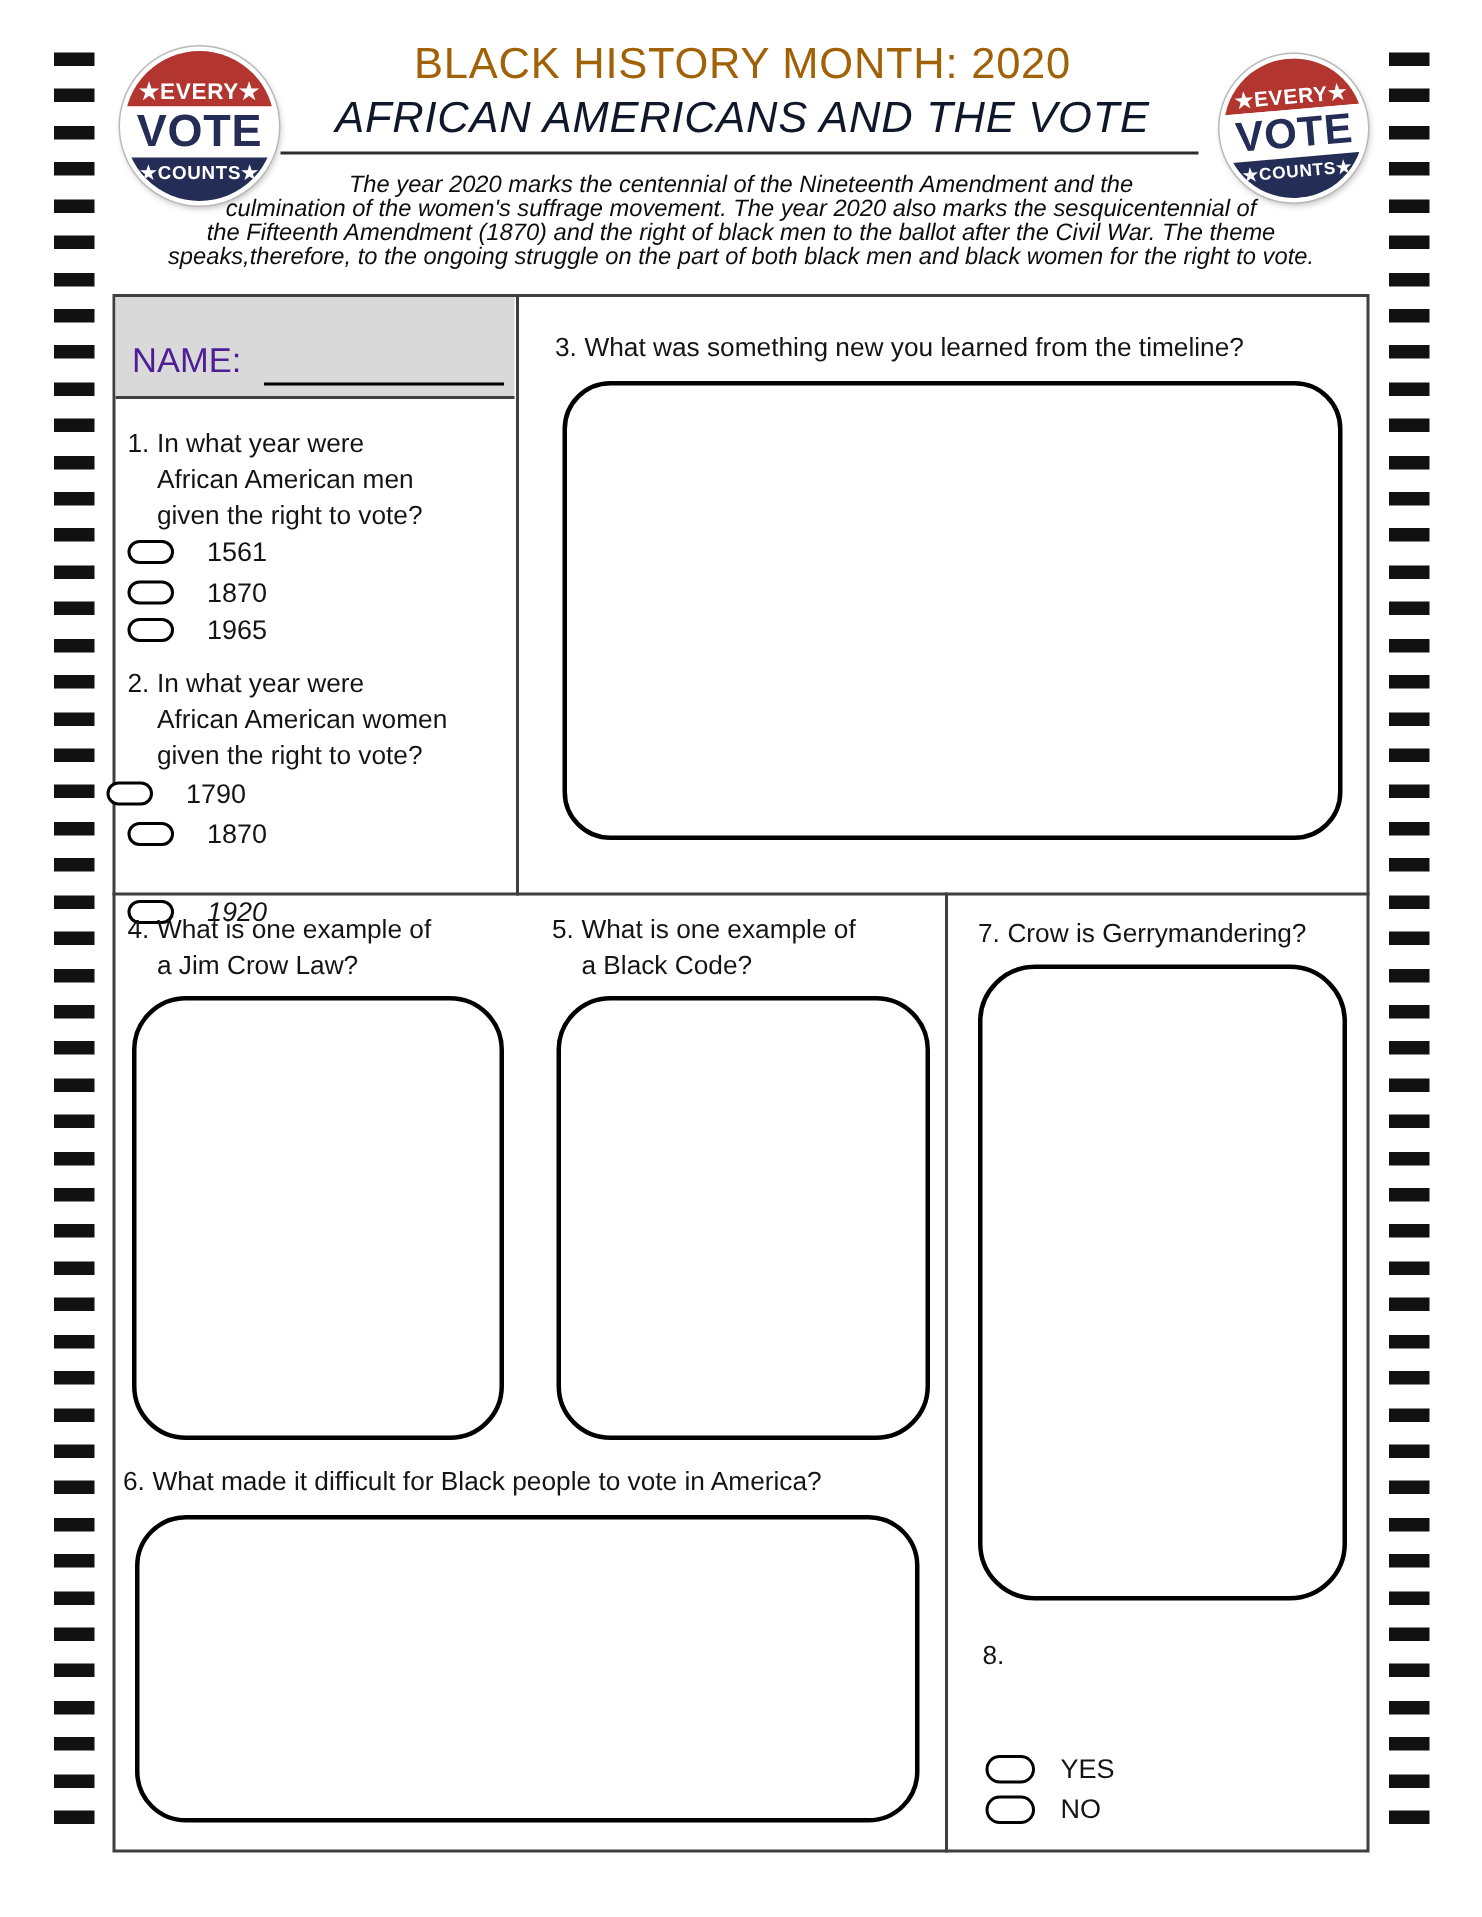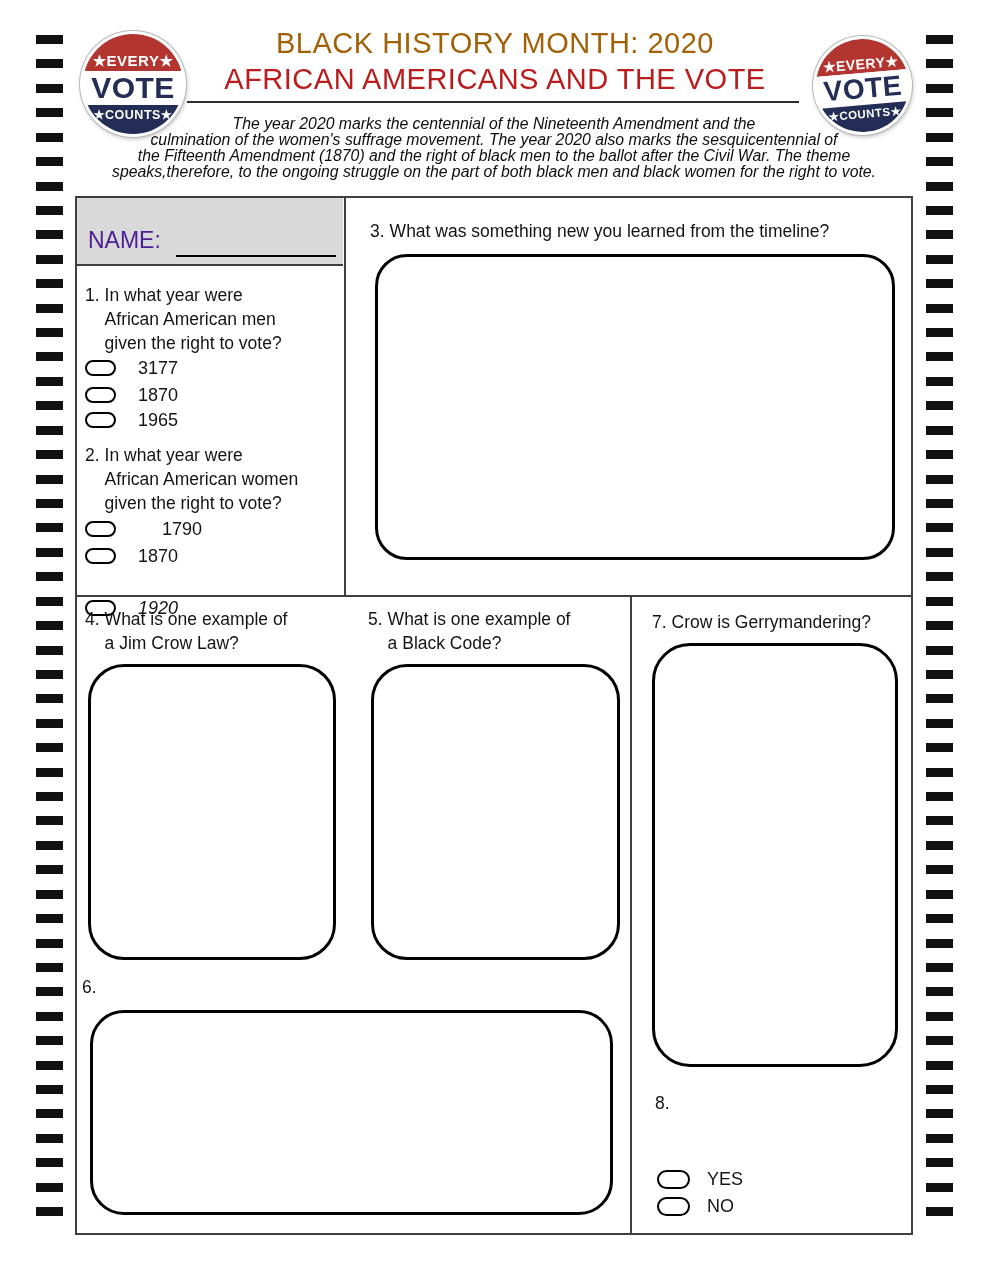--- a/index.html
+++ b/index.html
@@ -19,21 +19,21 @@
   .rail-right { left: 926px; }
   .mark { position: absolute; left: 0; width: 27px; height: 9px; background: var(--mark-color, #111); }
 
   
   .title {
     position: absolute; left: 75px; top: 27px; width: 840px;
     text-align: center; font-size: 29px; letter-spacing: 0.5px; color: #a16207;
   }
   .subtitle {
     position: absolute; left: 75px; top: 63px; width: 840px;
-    text-align: center; font-size: 29px; letter-spacing: 0.5px; color: #b91c1c;
+    text-align: center; font-size: 29px; font-style: italic; letter-spacing: 0.5px; color: #0f172a;
   }
   .title-rule { position: absolute; left: 187px; top: 101px; width: 612px; height: 2px; background: #2e2e2e; }
   .intro {
     position: absolute; left: 70px; top: 116px; width: 848px;
     text-align: center; font-style: italic; font-size: 15.8px; line-height: 16px;
     white-space: pre-line; color: #0d0d0d;
   }
 
   
   .badge {
@@ -250,38 +250,38 @@
   </div>
 
   <div class="q" style="left:85px; top:283px; width:255px;">
     <span class="qnum">1.</span>
     <span class="qtext">In what year were
 African American men
 given the right to vote?</span>
   </div>
   <div class="opt-row gap-q12" style="left:85px; top:358px;">
     <span class="bubble"></span>
-    <span class="opt-label">3177</span>
+    <span class="opt-label">1561</span>
   </div>
   <div class="opt-row gap-q12" style="left:85px; top:385px;">
     <span class="bubble"></span>
     <span class="opt-label">1870</span>
   </div>
   <div class="opt-row gap-q12" style="left:85px; top:410px;">
     <span class="bubble"></span>
     <span class="opt-label">1965</span>
   </div>
 
   <div class="q" style="left:85px; top:443px; width:255px;">
     <span class="qnum">2.</span>
     <span class="qtext">In what year were
 African American women
 given the right to vote?</span>
   </div>
-  <div class="opt-row gap-q12" style="left:85px; top:519px;gap:24px;">
+  <div class="opt-row gap-q12" style="left:71px; top:519px;">
     <span class="bubble"></span>
     <span class="opt-label">1790</span>
   </div>
   <div class="opt-row gap-q12" style="left:85px; top:546px;">
     <span class="bubble"></span>
     <span class="opt-label">1870</span>
   </div>
   <div class="opt-row gap-q12" style="left:85px; top:598px;font-style:italic;">
     <span class="bubble"></span>
     <span class="opt-label">1920</span>
@@ -302,20 +302,21 @@
 
   <div class="q" style="left:368px; top:607px; width:255px;">
     <span class="qnum">5.</span>
     <span class="qtext">What is one example of
 a Black Code?</span>
   </div>
   <div class="abox" style="left:371px; top:664px; width:249px; height:296px; border-radius:36px;"></div>
 
   <div class="q" style="left:82px; top:975px; width:545px;">
     <span class="qnum">6.</span>
+    <span class="qtext">What made it difficult for Black people to vote in America?</span>
   </div>
   <div class="abox" style="left:90px; top:1010px; width:523px; height:205px; border-radius:34px;"></div>
 
   <div class="q" style="left:652px; top:610px; width:250px;">
     <span class="qnum">7.</span>
     <span class="qtext">Crow is Gerrymandering?</span>
   </div>
   <div class="abox" style="left:652px; top:643px; width:246px; height:424px; border-radius:38px;"></div>
 
   <div class="q" style="left:655px; top:1091px; width:250px;">

